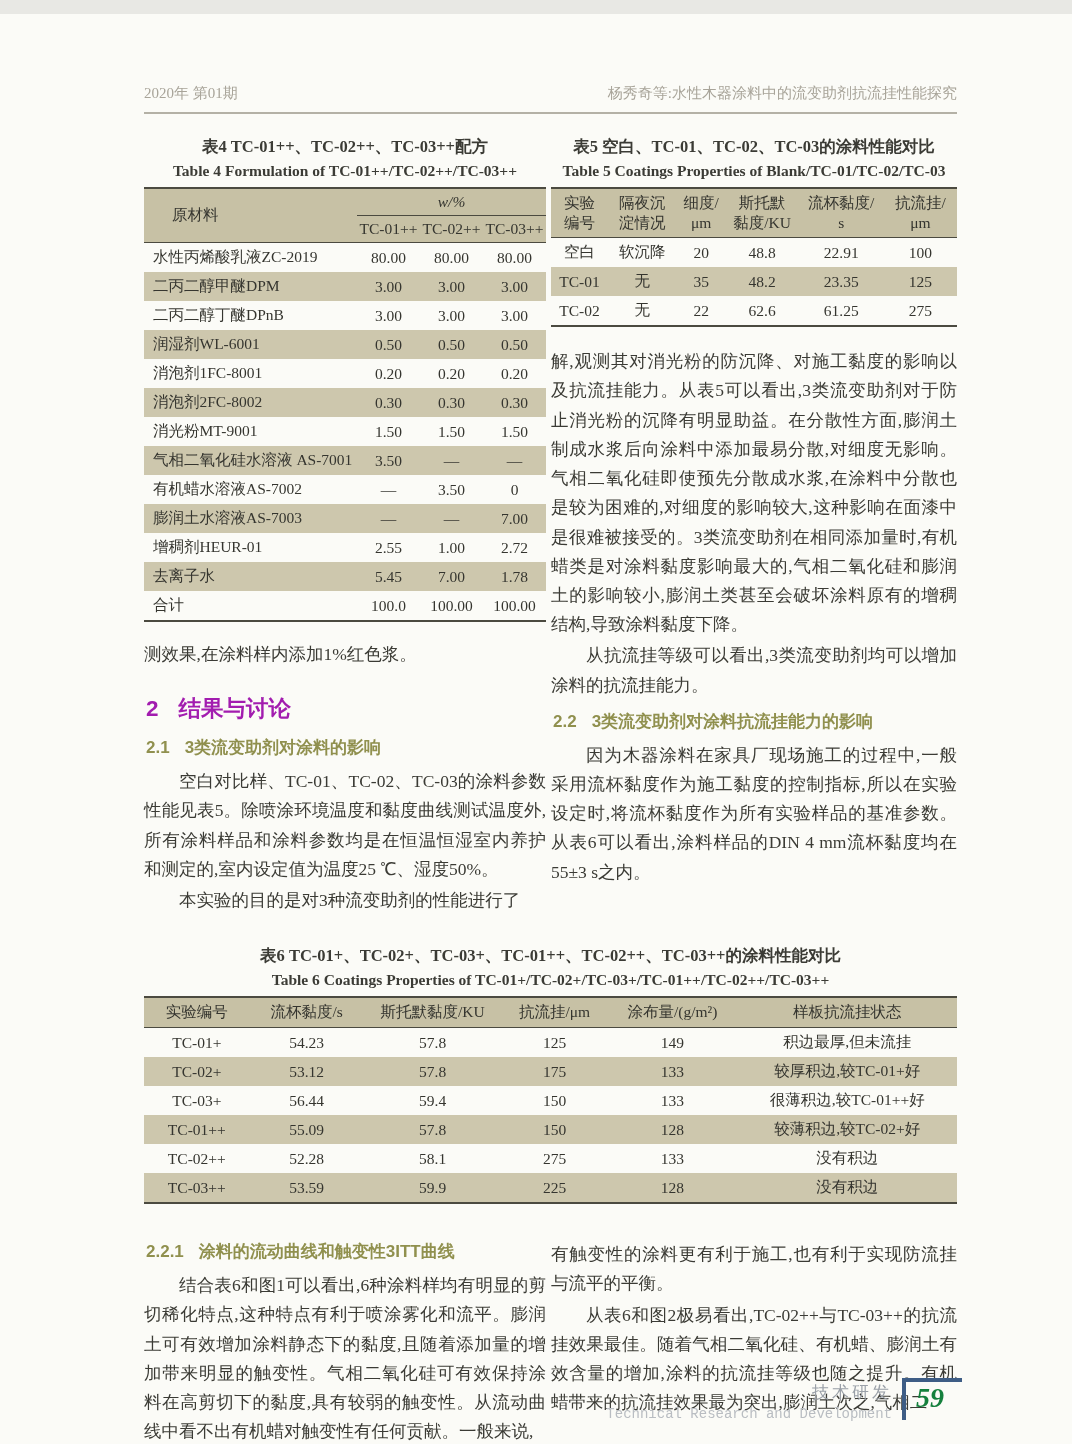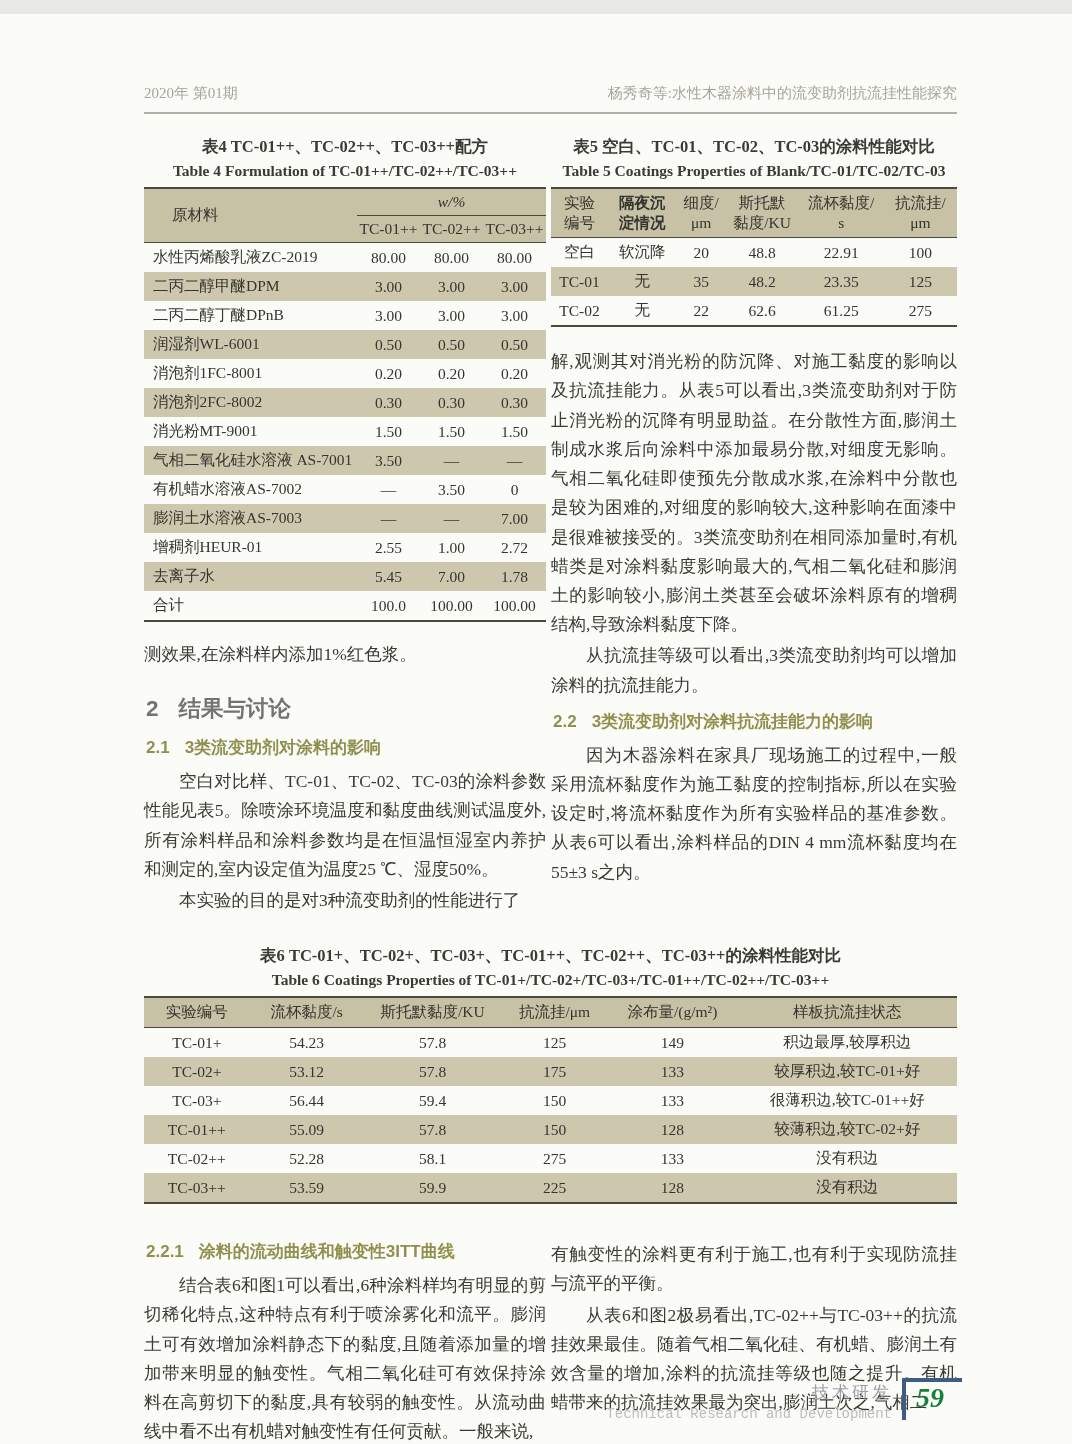--- a/index.html
+++ b/index.html
@@ -34,21 +34,21 @@
   tbody tr:nth-child(even) { background:#cdc7ad; }
   .t4 td.mat { text-align:left; padding-left:9px; }
   .t4 th.grp { border-bottom:1.2px solid #4b4a40; font-style:italic; }
   .t4 { margin-bottom:18px; }
   .t5 thead th { line-height:1.3; }
   .t6 { margin-bottom:0; }
 
   
   p { font-size:17.5px; line-height:29.2px; text-align:justify; margin:0 0 2px 0; }
   p.ind { text-indent:2em; }
-  .sec { color:#737373; font-family:"Liberation Sans", sans-serif;
+  .sec { color:#a21caf; font-family:"Liberation Sans", sans-serif;
          font-size:22.5px; font-weight:bold; margin:24px 0 12px 2px; }
   .sec .num { margin-right:20px; }
   .subsec { color:#90904e; font-family:"Liberation Sans", sans-serif;
             font-size:17px; font-weight:bold; margin:10px 0 8px 2px; }
   .subsec .num { margin-right:15px; }
 
   
   .t6-wrap { margin-top:28px; }
   .bottom-cols { margin-top:36px; }
 
@@ -193,21 +193,21 @@
         <div class="tbl-caption" style="margin-top:2px;">
           <div class="cap-zh">表5 空白、TC-01、TC-02、TC-03的涂料性能对比</div>
           <div class="cap-en">Table 5 Coatings Properties of Blank/TC-01/TC-02/TC-03</div>
         </div>
 
         <table class="t5" style="margin-bottom:20px;">
           <thead>
             <tr>
               <th style="white-space:pre-line; width:14%;">实验
 编号</th>
-              <th style="white-space:pre-line; width:17%;font-weight:bold;">隔夜沉
+              <th style="white-space:pre-line; width:17%;">隔夜沉
 淀情况</th>
               <th style="white-space:pre-line; width:12%;">细度/
 μm</th>
               <th style="white-space:pre-line; width:18%;">斯托默
 黏度/KU</th>
               <th style="white-space:pre-line; width:21%;">流杯黏度/
 s</th>
               <th style="white-space:pre-line; width:18%;">抗流挂/
 μm</th>
             </tr>
@@ -265,21 +265,21 @@
             <th style="width:27%;">样板抗流挂状态</th>
           </tr>
         </thead>
         <tbody>
           <tr>
             <td>TC-01+</td>
             <td>54.23</td>
             <td>57.8</td>
             <td>125</td>
             <td>149</td>
-            <td>积边最厚,较厚积边</td>
+            <td>积边最厚,但未流挂</td>
           </tr>
           <tr>
             <td>TC-02+</td>
             <td>53.12</td>
             <td>57.8</td>
             <td>175</td>
             <td>133</td>
             <td>较厚积边,较TC-01+好</td>
           </tr>
           <tr>

